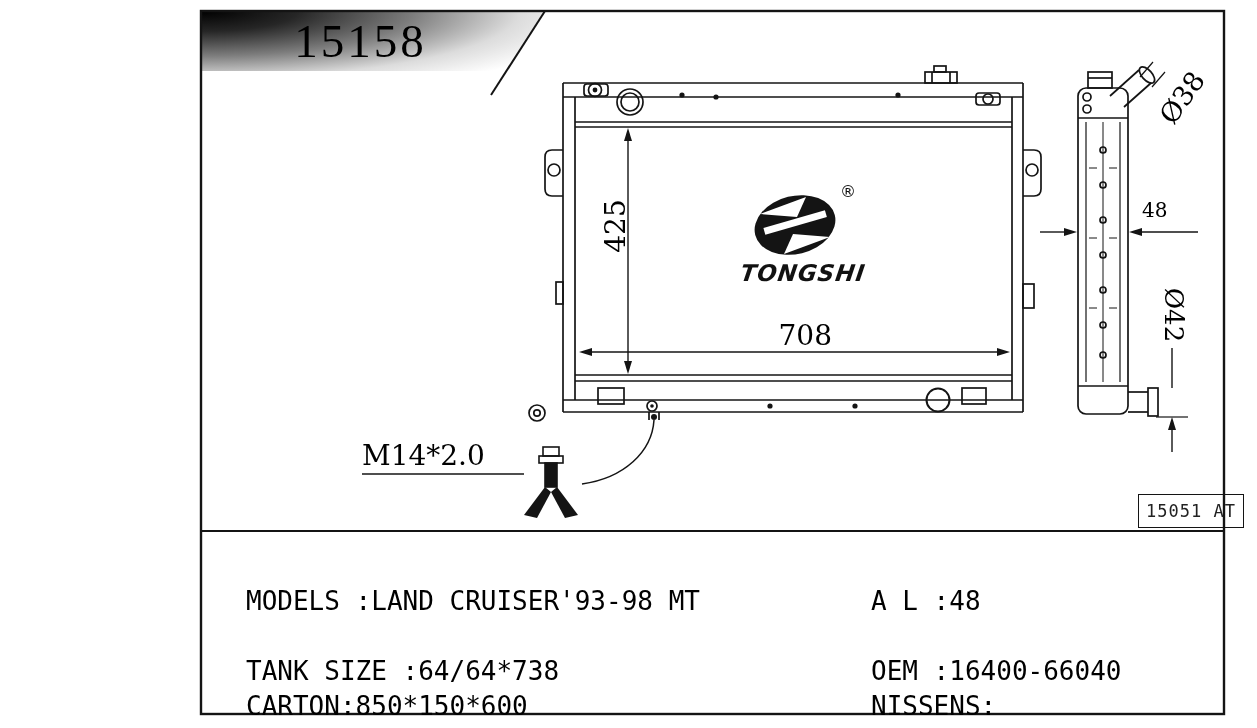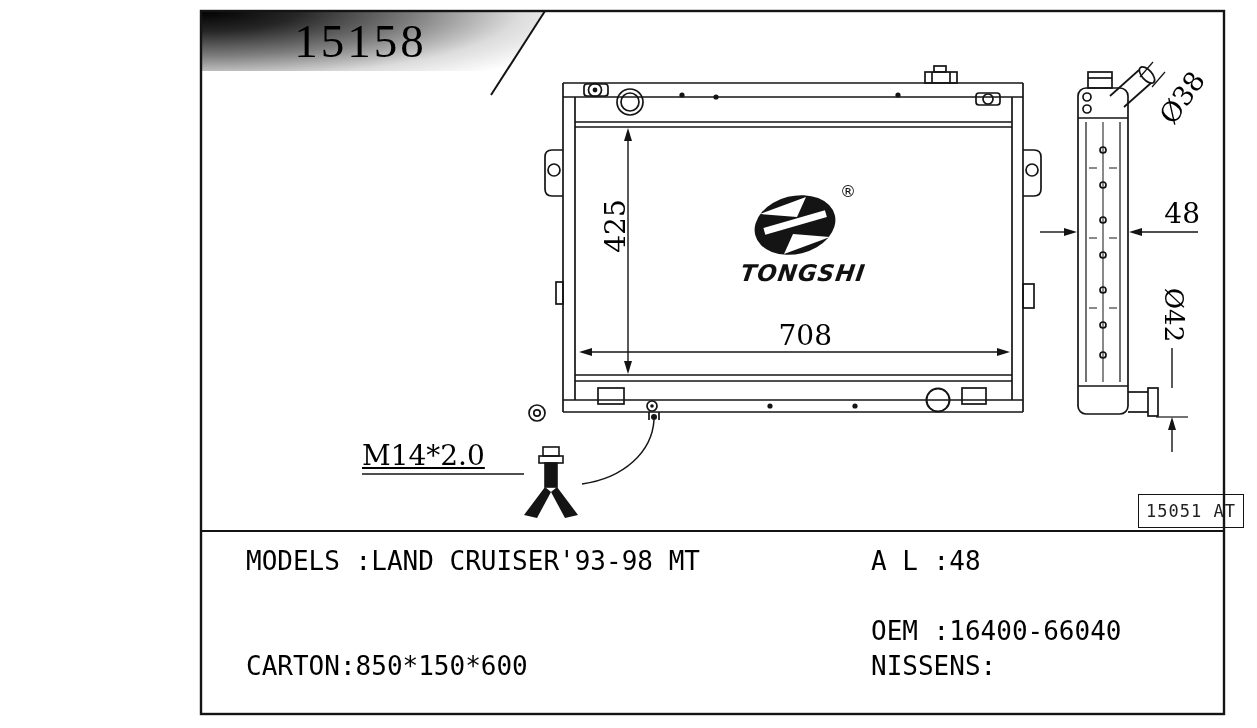--- a/index.html
+++ b/index.html
@@ -9,33 +9,33 @@
           clip-path:polygon(0 0,344px 0,290px 84px,0 84px);
           background:radial-gradient(140% 170% at 0% 0%, #000 0%, #262626 20%, #7d7d7d 44%, #dcdcdc 66%, #fff 84%);
           display:flex;align-items:center;justify-content:center;}
   .pn{font-family:"Liberation Serif",serif;font-size:47px;letter-spacing:3px;color:#000;
       padding-right:26px;line-height:1;}
   svg.art{position:absolute;left:0;top:0;z-index:2;pointer-events:none;}
   .lbl{position:absolute;z-index:3;font-family:"DejaVu Serif",serif;color:#000;line-height:1;white-space:nowrap;}
   .dim425{left:584px;top:212px;width:64px;text-align:center;font-size:28px;transform:rotate(-90deg);}
   .dim708{left:760px;top:322px;width:72px;text-align:right;font-size:28px;}
   .dia38{left:1146px;top:84px;width:72px;text-align:center;font-size:27px;transform:rotate(-55deg);}
-  .dim48{left:1142px;top:200px;width:58px;text-align:right;font-size:28px;}
+  .dim48{left:1142px;top:200px;width:58px;text-align:left;font-size:20px;}
   .dia42{left:1146px;top:302px;width:56px;text-align:center;font-size:26px;transform:rotate(90deg);}
-  .m14{left:362px;top:442px;font-size:28px;text-decoration:underline;}
+  .m14{left:362px;top:442px;font-size:28px;}
   .brand{position:absolute;z-index:3;left:740px;top:260px;width:126px;text-align:center;
          font-family:"DejaVu Sans",sans-serif;font-weight:bold;font-style:italic;
          font-size:23px;letter-spacing:1px;transform:skewX(-8deg);color:#111;}
   .regmark{position:absolute;z-index:3;left:840px;top:182px;font-size:16px;color:#111;}
   .stamp{position:absolute;z-index:3;left:1118px;top:494px;width:104px;height:32px;
          border:1.8px solid #141414;display:flex;align-items:center;justify-content:center;margin-left:20px;}
   .stamp span{font-family:"DejaVu Sans Mono",monospace;font-size:17px;color:#222;letter-spacing:1px;}
   .specs{position:absolute;inset:0;z-index:3;}
   .spec{position:absolute;font-family:"DejaVu Sans Mono",monospace;font-size:26px;
-        color:#000;white-space:pre;line-height:1.2;}
+        color:#000;white-space:pre;line-height:1.2;margin-top:40px;}
 </style>
 </head>
 <body>
 
 <div class="sheet">
 
   <div class="banner">
     <span class="pn">15158</span>
   </div>
 
@@ -194,19 +194,20 @@
 
   <span class="brand">TONGSHI</span>
   <span class="regmark">®</span>
 
   <div class="stamp">
     <span>15051 AT</span>
   </div>
 
   <div class="specs">
     <span class="spec" style="left:246px;top:546px">MODELS :LAND CRUISER'93-98 MT</span>
+    <span class="spec" style="left:246px;top:616px">TANK SIZE :64/64*738</span>
     <span class="spec" style="left:246px;top:651px">CARTON:850*150*600</span>
     <span class="spec" style="left:871px;top:546px">A L :48</span>
     <span class="spec" style="left:871px;top:616px">OEM :16400-66040</span>
     <span class="spec" style="left:871px;top:651px">NISSENS:</span>
   </div>
 
 </div>
 
 </body></html>

